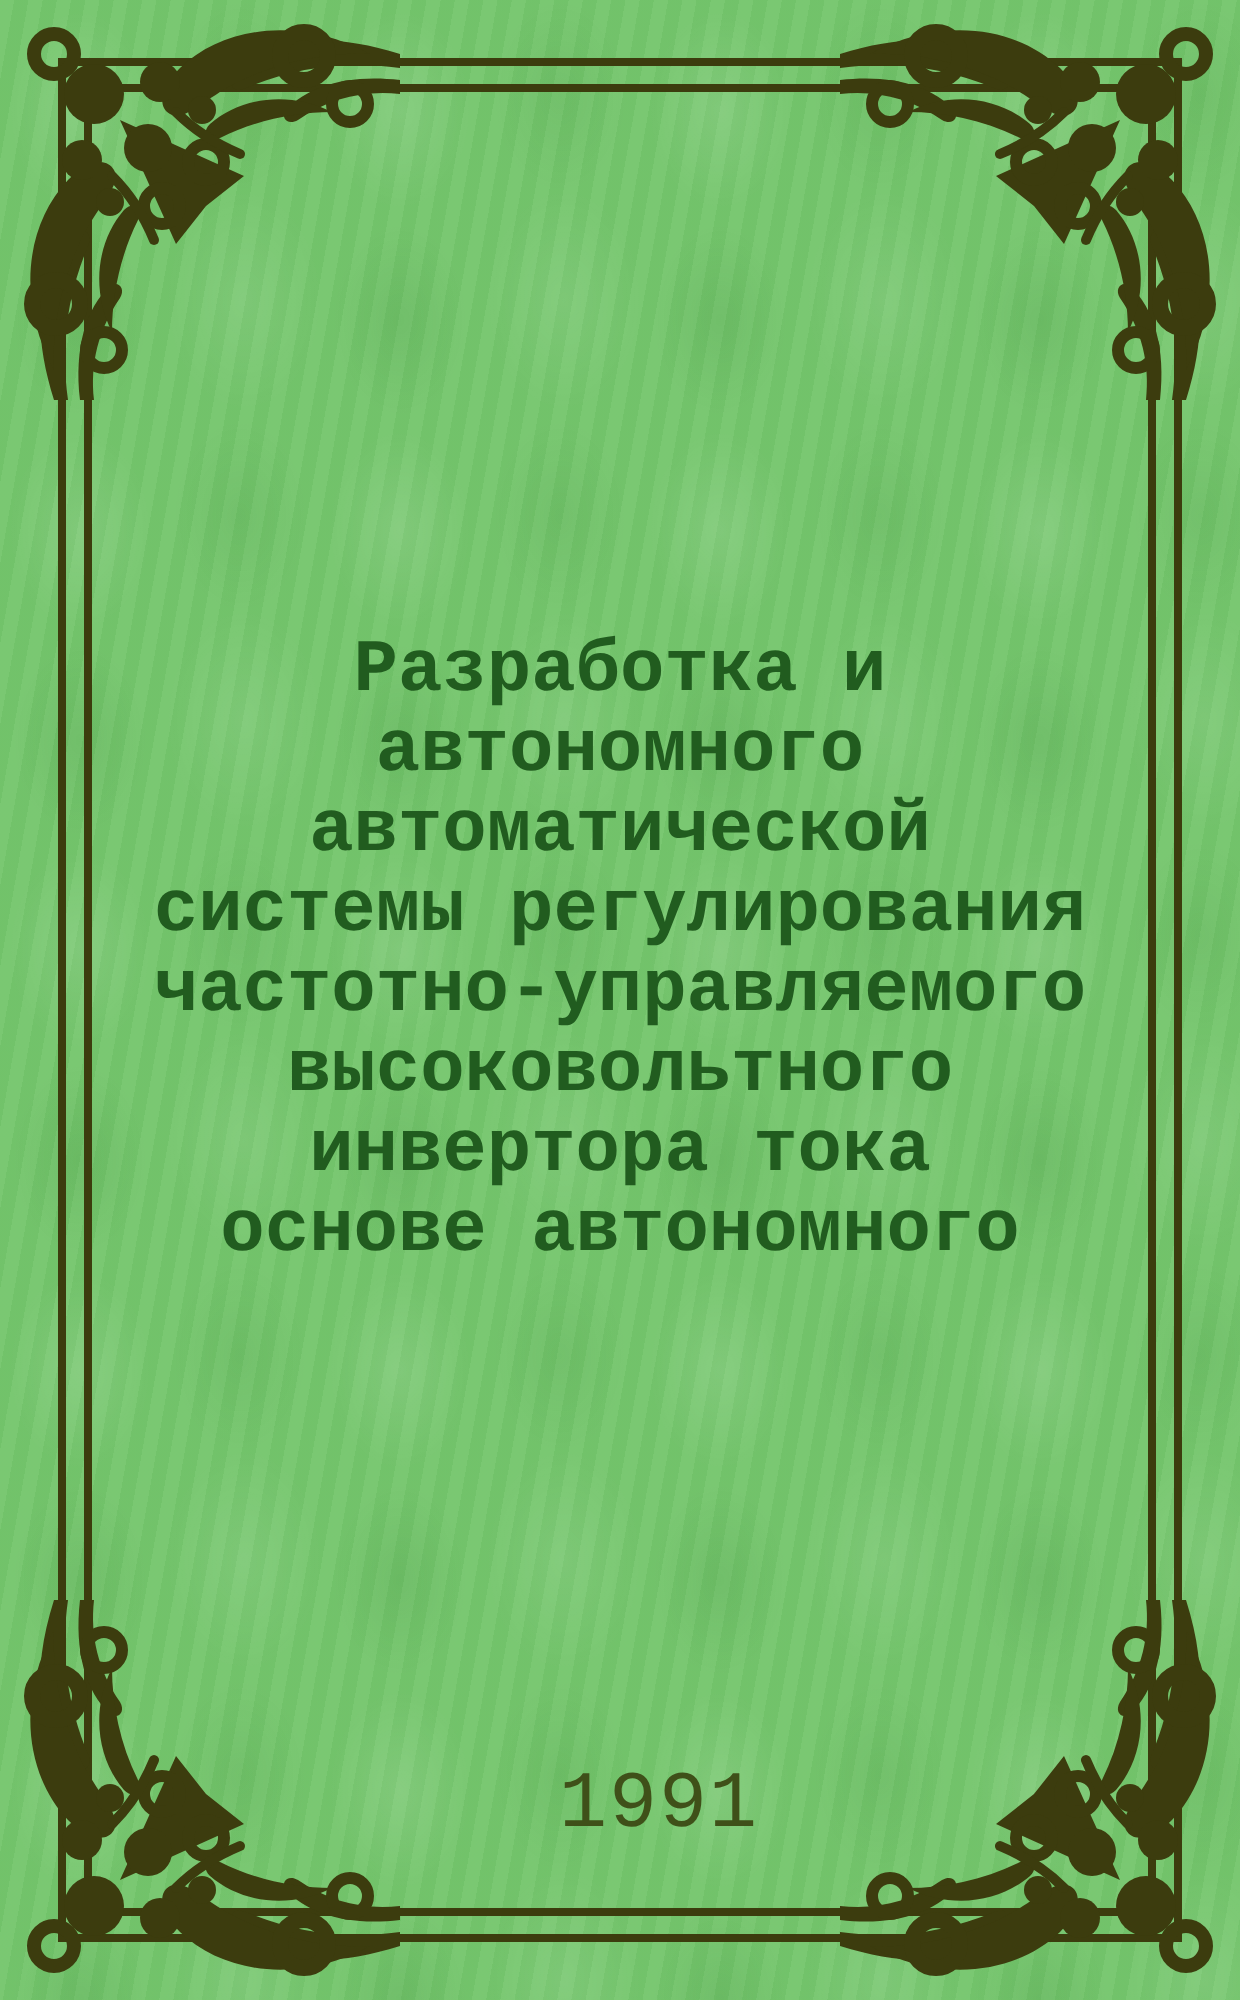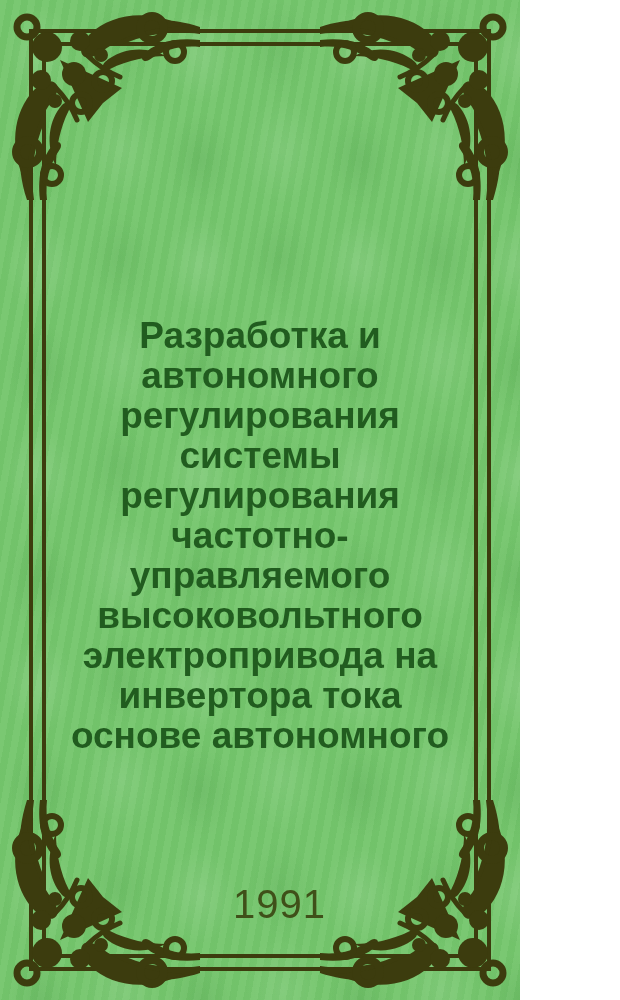--- a/index.html
+++ b/index.html
@@ -1,20 +1,20 @@
 <!DOCTYPE html>
 <html><head>
 <meta charset="utf-8">
 <style>
   html,body{margin:0;padding:0;background:#ffffff;}
   .cover{
     position:relative;
-    width:520px;height:1000px;
+    width:620px;height:1000px;
     overflow:hidden;
-    font-family:Liberation Sans, sans-serif;
+    font-family:Liberation Mono, monospace;
     background-color:#75c66d;
     background-image:
       radial-gradient(50px 70px at 40px 55px,  rgba(255,255,255,0.10), transparent 70%),
       radial-gradient(55px 78px at 122px 150px, rgba(255,255,255,0.08), transparent 70%),
       radial-gradient(46px 66px at 40px 160px, rgba(24,94,24,0.09), transparent 72%),
       radial-gradient(46px 66px at 120px 48px, rgba(24,94,24,0.07), transparent 72%),
       repeating-linear-gradient(100deg, rgba(255,255,255,0.035) 0 7px, rgba(28,100,28,0.035) 7px 14px);
     background-size:160px 210px,160px 210px,160px 210px,160px 210px,auto;
   }
   .frame{position:absolute;border:4px solid #3C3C0E;pointer-events:none;}
@@ -101,24 +101,23 @@
   <svg class="corner bl" viewBox="0 0 200 200">
       <use href="#orn"></use>
     </svg>
   <svg class="corner br" viewBox="0 0 200 200">
       <use href="#orn"></use>
     </svg>
 
   <div class="title">
     <div>Разработка и</div>
     <div>автономного</div>
-    <div>регулирования</div>
+    <div>автоматической</div>
     <div>системы регулирования</div>
     <div>частотно-управляемого</div>
     <div>высоковольтного</div>
-    <div>электропривода на</div>
     <div>инвертора тока</div>
     <div>основе автономного</div>
   </div>
 
   <div class="year">1991</div>
 
 </div>
 
 </body></html>

